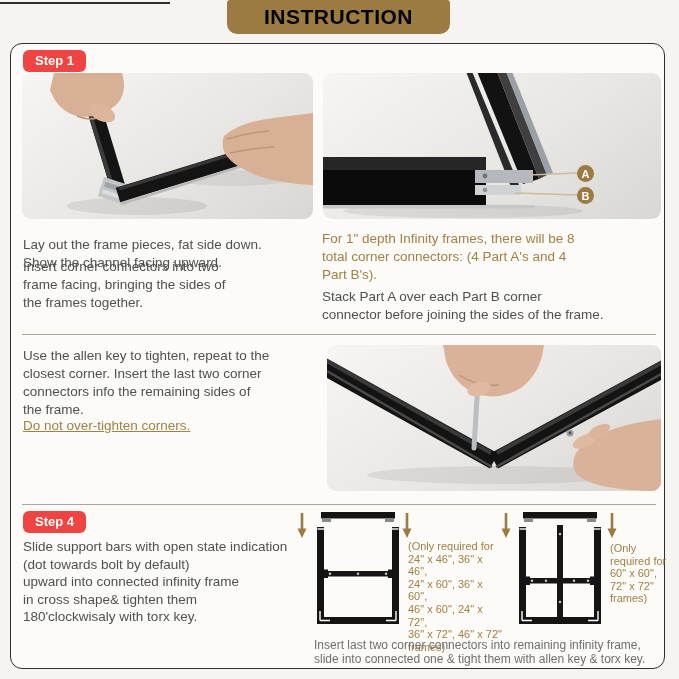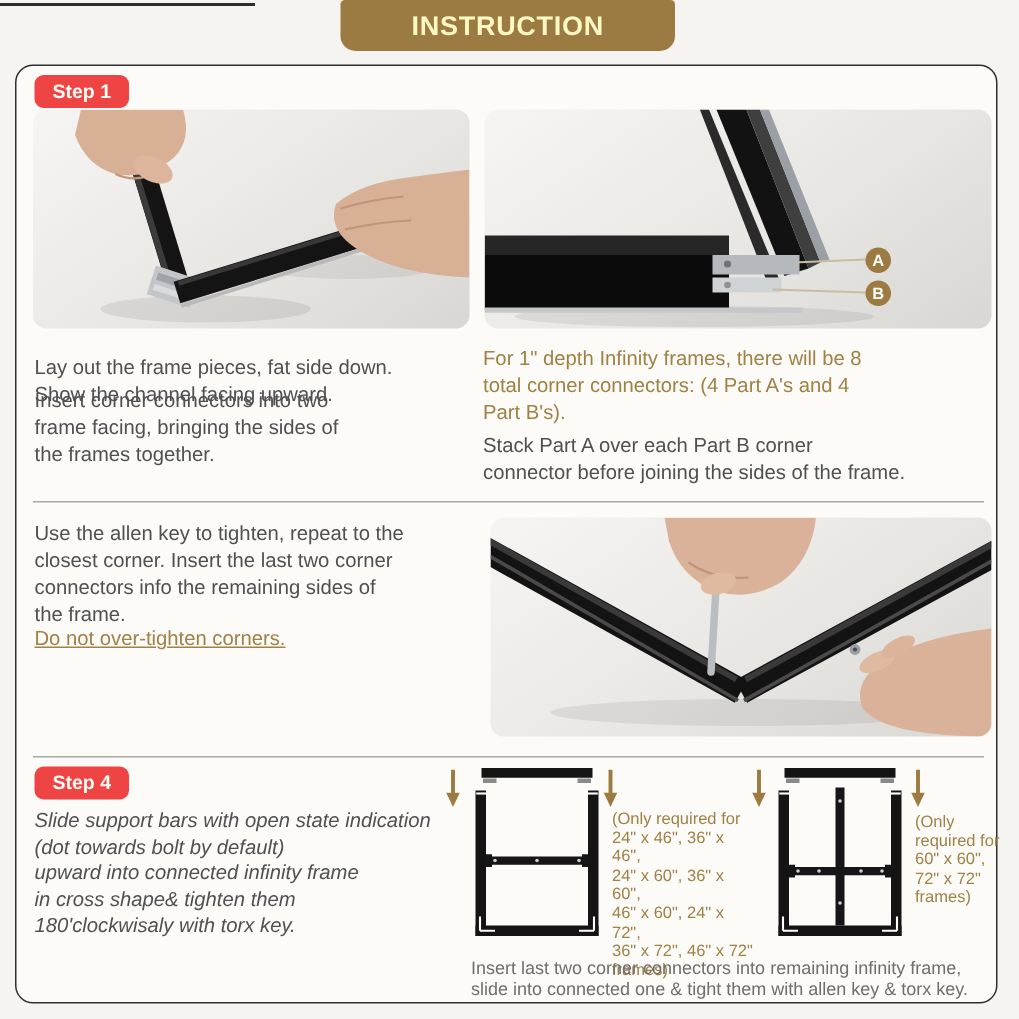--- a/index.html
+++ b/index.html
@@ -15,21 +15,21 @@
   
   .top-line{left:0;top:2px;width:170px;height:2px;background:#2e2e2e;}
 
   
   .header-badge{
     left:227px;top:0;width:223px;height:34px;
     background:#9c7b42;border-radius:3px 3px 10px 10px;
     display:flex;align-items:center;justify-content:center;
   }
   .header-badge .title{
-    color:#fef9c3;font-size:18px;font-weight:bold;letter-spacing:.5px;
+    color:#000000;font-size:21px;font-weight:bold;letter-spacing:.5px;
   }
 
   
   .panel{
     left:10px;top:43px;width:655px;height:626px;
     background:#fcfbf8;border:1.6px solid #2f2f2f;border-radius:12px;
     box-sizing:border-box;
   }
 
   .step-badge{
@@ -174,21 +174,21 @@
     <ellipse cx="272" cy="86" rx="12" ry="5.5" transform="rotate(-27 272 86)" fill="#dcb49c"></ellipse>
   </svg>
 </div>
 
 <div class="abs divider" style="top:504px;"></div>
 
 <div class="abs" style="left:23px;top:511px;">
   <span class="step-badge">Step 4</span>
 </div>
 
-<div class="abs body-text pre" style="left:23px;top:538px;width:290px;line-height:17.5px;font-style:italic;">Slide support bars with open state indication
+<div class="abs body-text pre" style="left:23px;top:538px;width:290px;line-height:17.5px;">Slide support bars with open state indication
 (dot towards bolt by default)
 upward into connected infinity frame
 in cross shape&amp; tighten them
 180'clockwisaly with torx key.</div>
 
 <svg class="abs" style="left:296px;top:513px;" width="12" height="26" viewBox="0 0 12 26">
   <rect x="4.7" y="0" width="2.6" height="17" fill="#9c7b42"></rect>
     <polygon points="1.5,15.5 10.5,15.5 6,25" fill="#9c7b42"></polygon>
 </svg>
 <svg class="abs" style="left:401px;top:513px;" width="12" height="26" viewBox="0 0 12 26">

